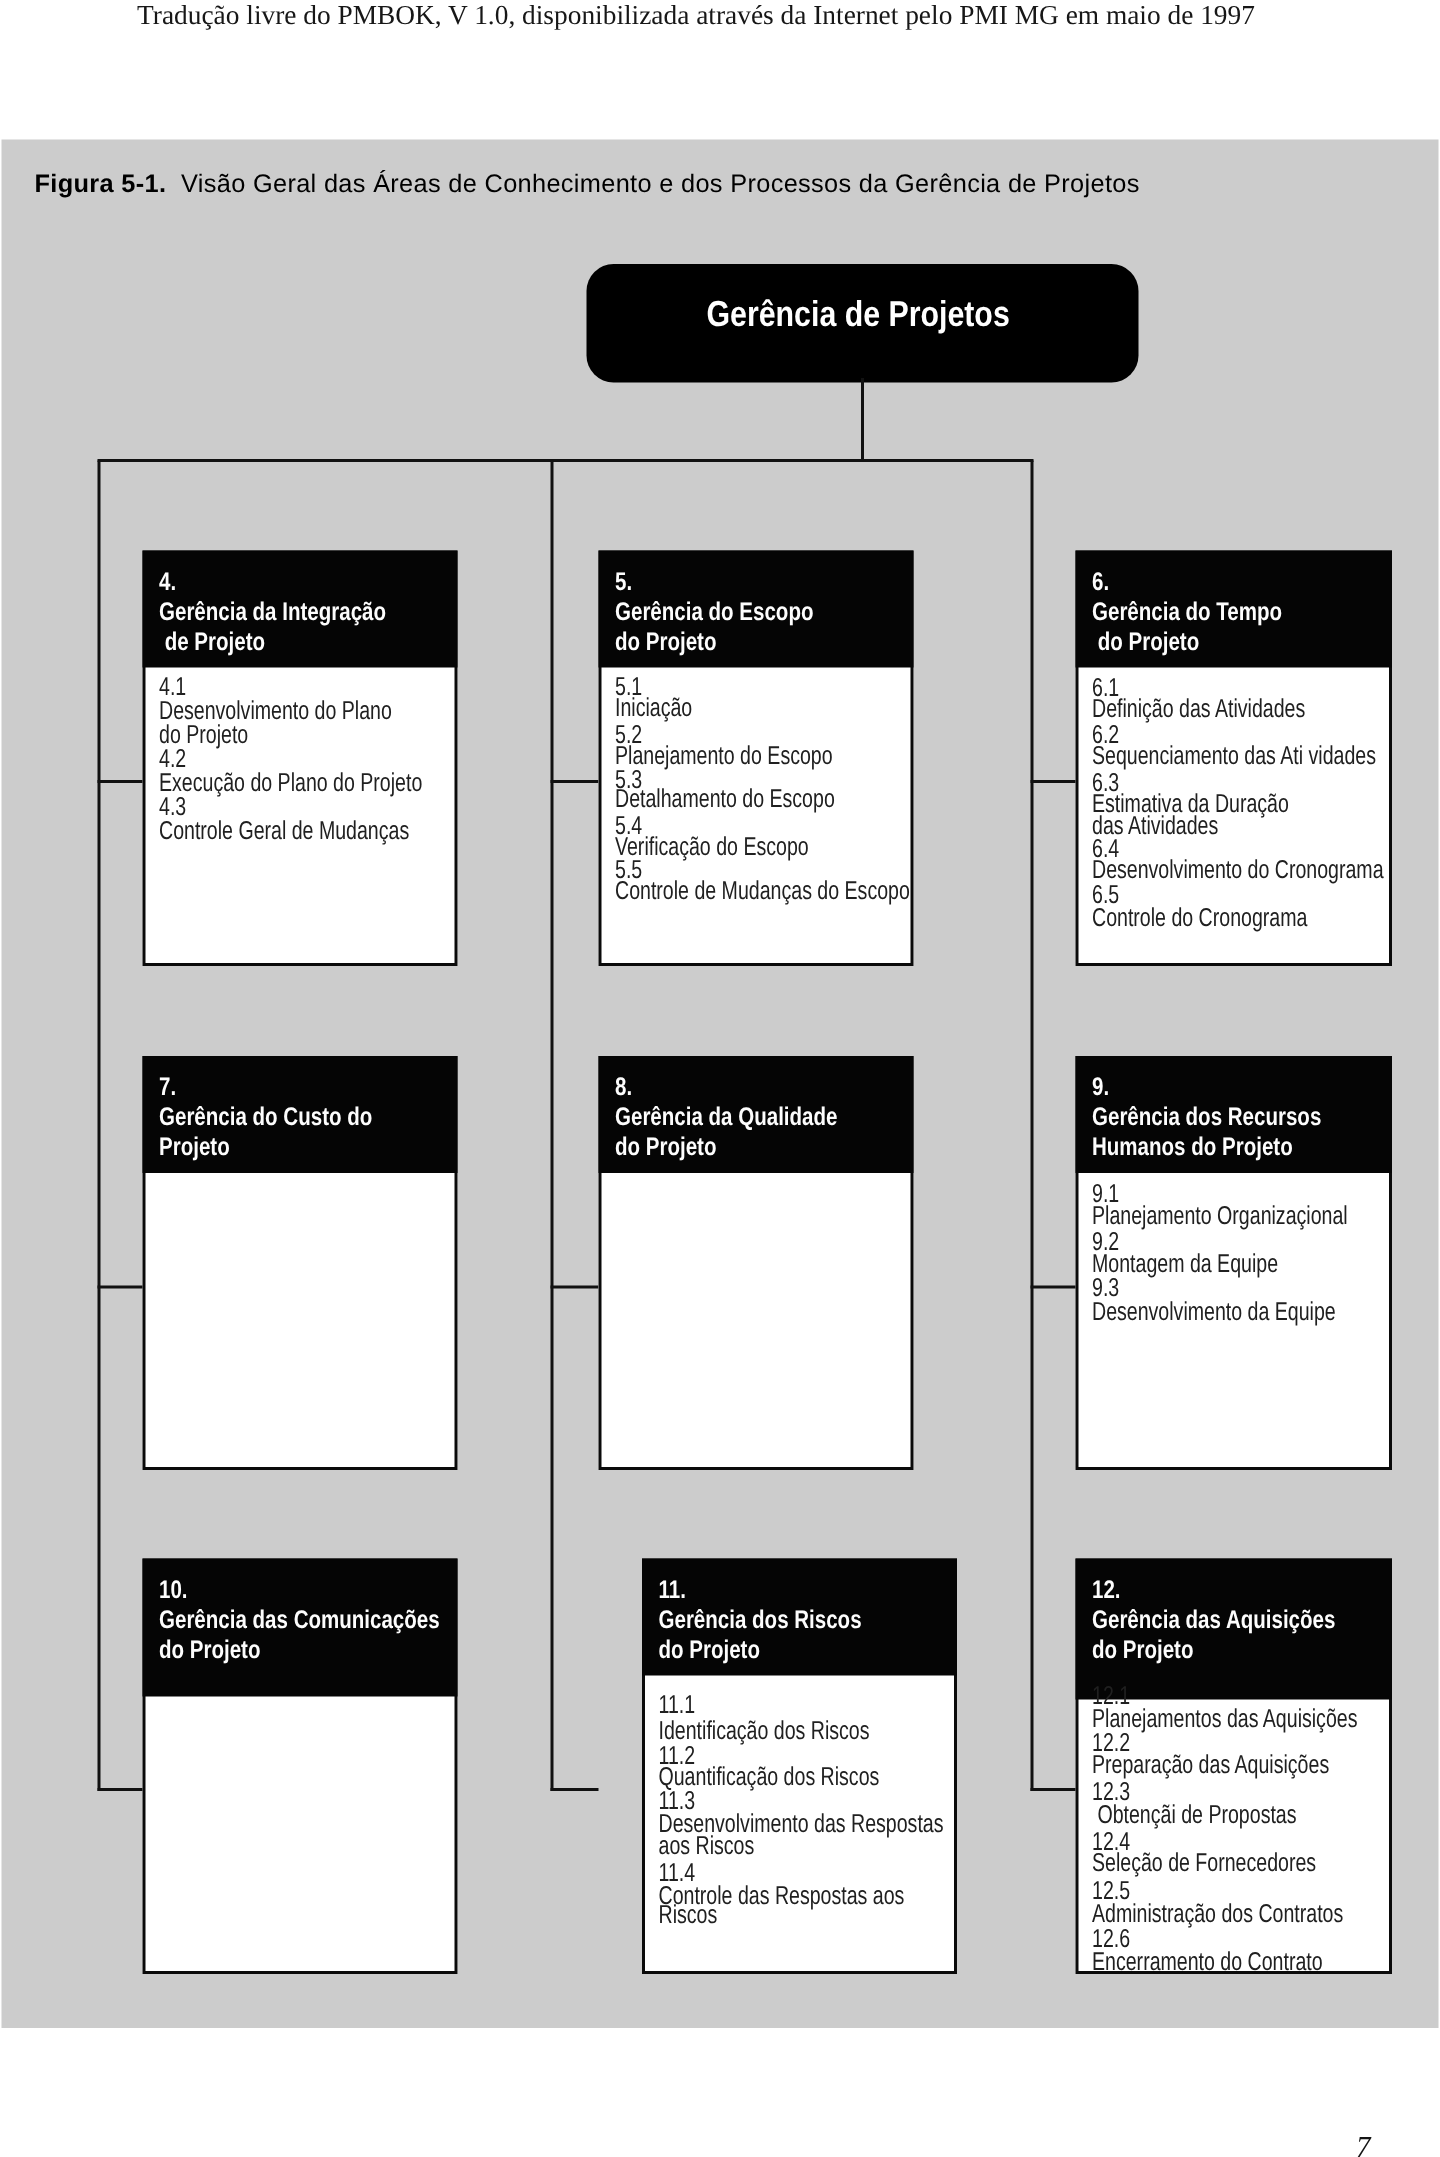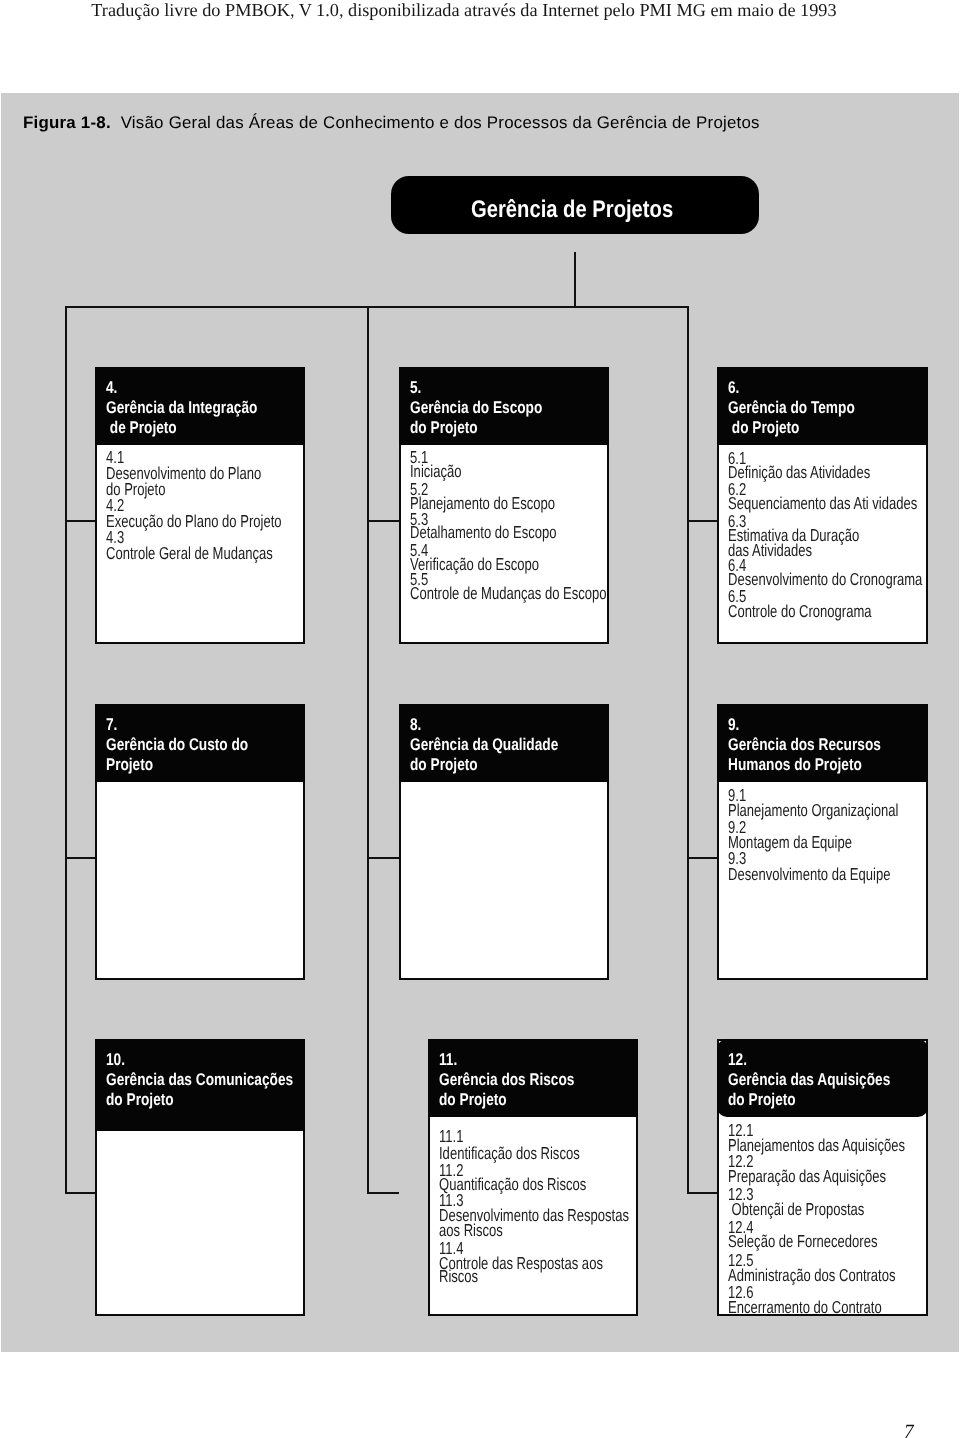--- a/index.html
+++ b/index.html
@@ -15,21 +15,21 @@
               color:#171717;}
 
   .figure-canvas{position:absolute;left:1px;top:93px;width:958px;height:1259px;
                  background:#cccccc;}
 
   .fig-caption{position:absolute;left:23px;top:112px;font-size:16.9px;line-height:21px;
                color:#000;white-space:nowrap;letter-spacing:0.22px;}
   .fig-caption .lbl{font-weight:bold;}
   .fig-caption .sep{white-space:pre;}
 
-  .root-node{position:absolute;left:391px;top:176px;width:368px;height:58px;background:#000;
+  .root-node{position:absolute;left:391px;top:176px;width:368px;height:79px;background:#000;
              border-radius:18px;}
   .root-node .lbl{position:absolute;left:79.5px;top:21px;color:#fff;font-weight:bold;
                   font-size:24px;line-height:26px;white-space:nowrap;
                   transform:scaleX(0.842);transform-origin:0 0;}
 
   .conn{position:absolute;background:#111;}
 
   .node{position:absolute;box-sizing:border-box;}
   .node .frame{position:absolute;left:0;top:0;right:0;bottom:0;background:#fff;
                border:2px solid #0a0a0a;box-sizing:border-box;}
@@ -42,26 +42,26 @@
 
   .page-number{position:absolute;left:904px;top:1424px;font-family:"Liberation Serif",serif;
                font-size:20.3px;line-height:17px;color:#141414;font-style:italic;
                transform:scaleX(0.95);transform-origin:0 0;}
 </style>
 </head>
 <body>
 
 <div id="page">
 
-  <div class="doc-header">Tradução livre do PMBOK,  V 1.0, disponibilizada através da Internet pelo PMI MG em maio de 1993</div>
+  <div class="doc-header">Tradução livre do PMBOK,  V 1.0, disponibilizada através da Internet pelo PMI MG em maio de 1997</div>
 
   <div class="figure-canvas">
   </div>
 
-  <div class="fig-caption"><span class="lbl">Figura 1-8.</span><span class="sep">  </span><span>Visão Geral das Áreas de Conhecimento e dos Processos da Gerência de Projetos</span></div>
+  <div class="fig-caption"><span class="lbl">Figura 5-1.</span><span class="sep">  </span><span>Visão Geral das Áreas de Conhecimento e dos Processos da Gerência de Projetos</span></div>
 
   <div class="root-node">
     <span class="lbl">Gerência de Projetos</span>
   </div>
 
   <div class="conn" style="left:574px;top:252px;width:2px;height:56px;"></div>
   <div class="conn" style="left:65px;top:306px;width:624px;height:2px;"></div>
   <div class="conn" style="left:65px;top:307px;width:2px;height:887px;"></div>
   <div class="conn" style="left:366.5px;top:307px;width:2px;height:887px;"></div>
   <div class="conn" style="left:687px;top:307px;width:2px;height:887px;"></div>
@@ -192,21 +192,21 @@
           <div class="ln" style="left: 10.8px; top: 76.4px;">11.3</div>
           <div class="ln" style="left: 10.8px; top: 91.4px;">Desenvolvimento das Respostas</div>
           <div class="ln" style="left: 10.8px; top: 106.4px;">aos Riscos</div>
           <div class="ln" style="left: 10.8px; top: 123.7px;">11.4</div>
           <div class="ln" style="left: 10.8px; top: 138.7px;">Controle das Respostas aos</div>
           <div class="ln" style="left: 10.8px; top: 152px;">Riscos</div>
         </div>
       </div>
       <div class="node" style="left: 717px; top: 1039px; width: 211px; height: 277px;">
         <div class="frame"></div>
-        <div class="hdr" style="height: 78px; border-radius: 10px;">
+        <div class="hdr" style="height: 94px;">
           <div class="ln" style="left: 11px; top: 11px;">12.</div>
           <div class="ln" style="left: 11px; top: 30.8px;">Gerência das Aquisições</div>
           <div class="ln" style="left: 11px; top: 50.6px;">do Projeto</div>
         </div>
         <div class="body" style="top: 78px;">
           <div class="ln" style="left: 10.8px; top: 5.8px;">12.1</div>
           <div class="ln" style="left: 10.8px; top: 21.1px;">Planejamentos das Aquisições</div>
           <div class="ln" style="left: 10.8px; top: 36.5px;">12.2</div>
           <div class="ln" style="left: 10.8px; top: 52.1px;">Preparação das Aquisições</div>
           <div class="ln" style="left: 10.8px; top: 70.4px;">12.3</div>

